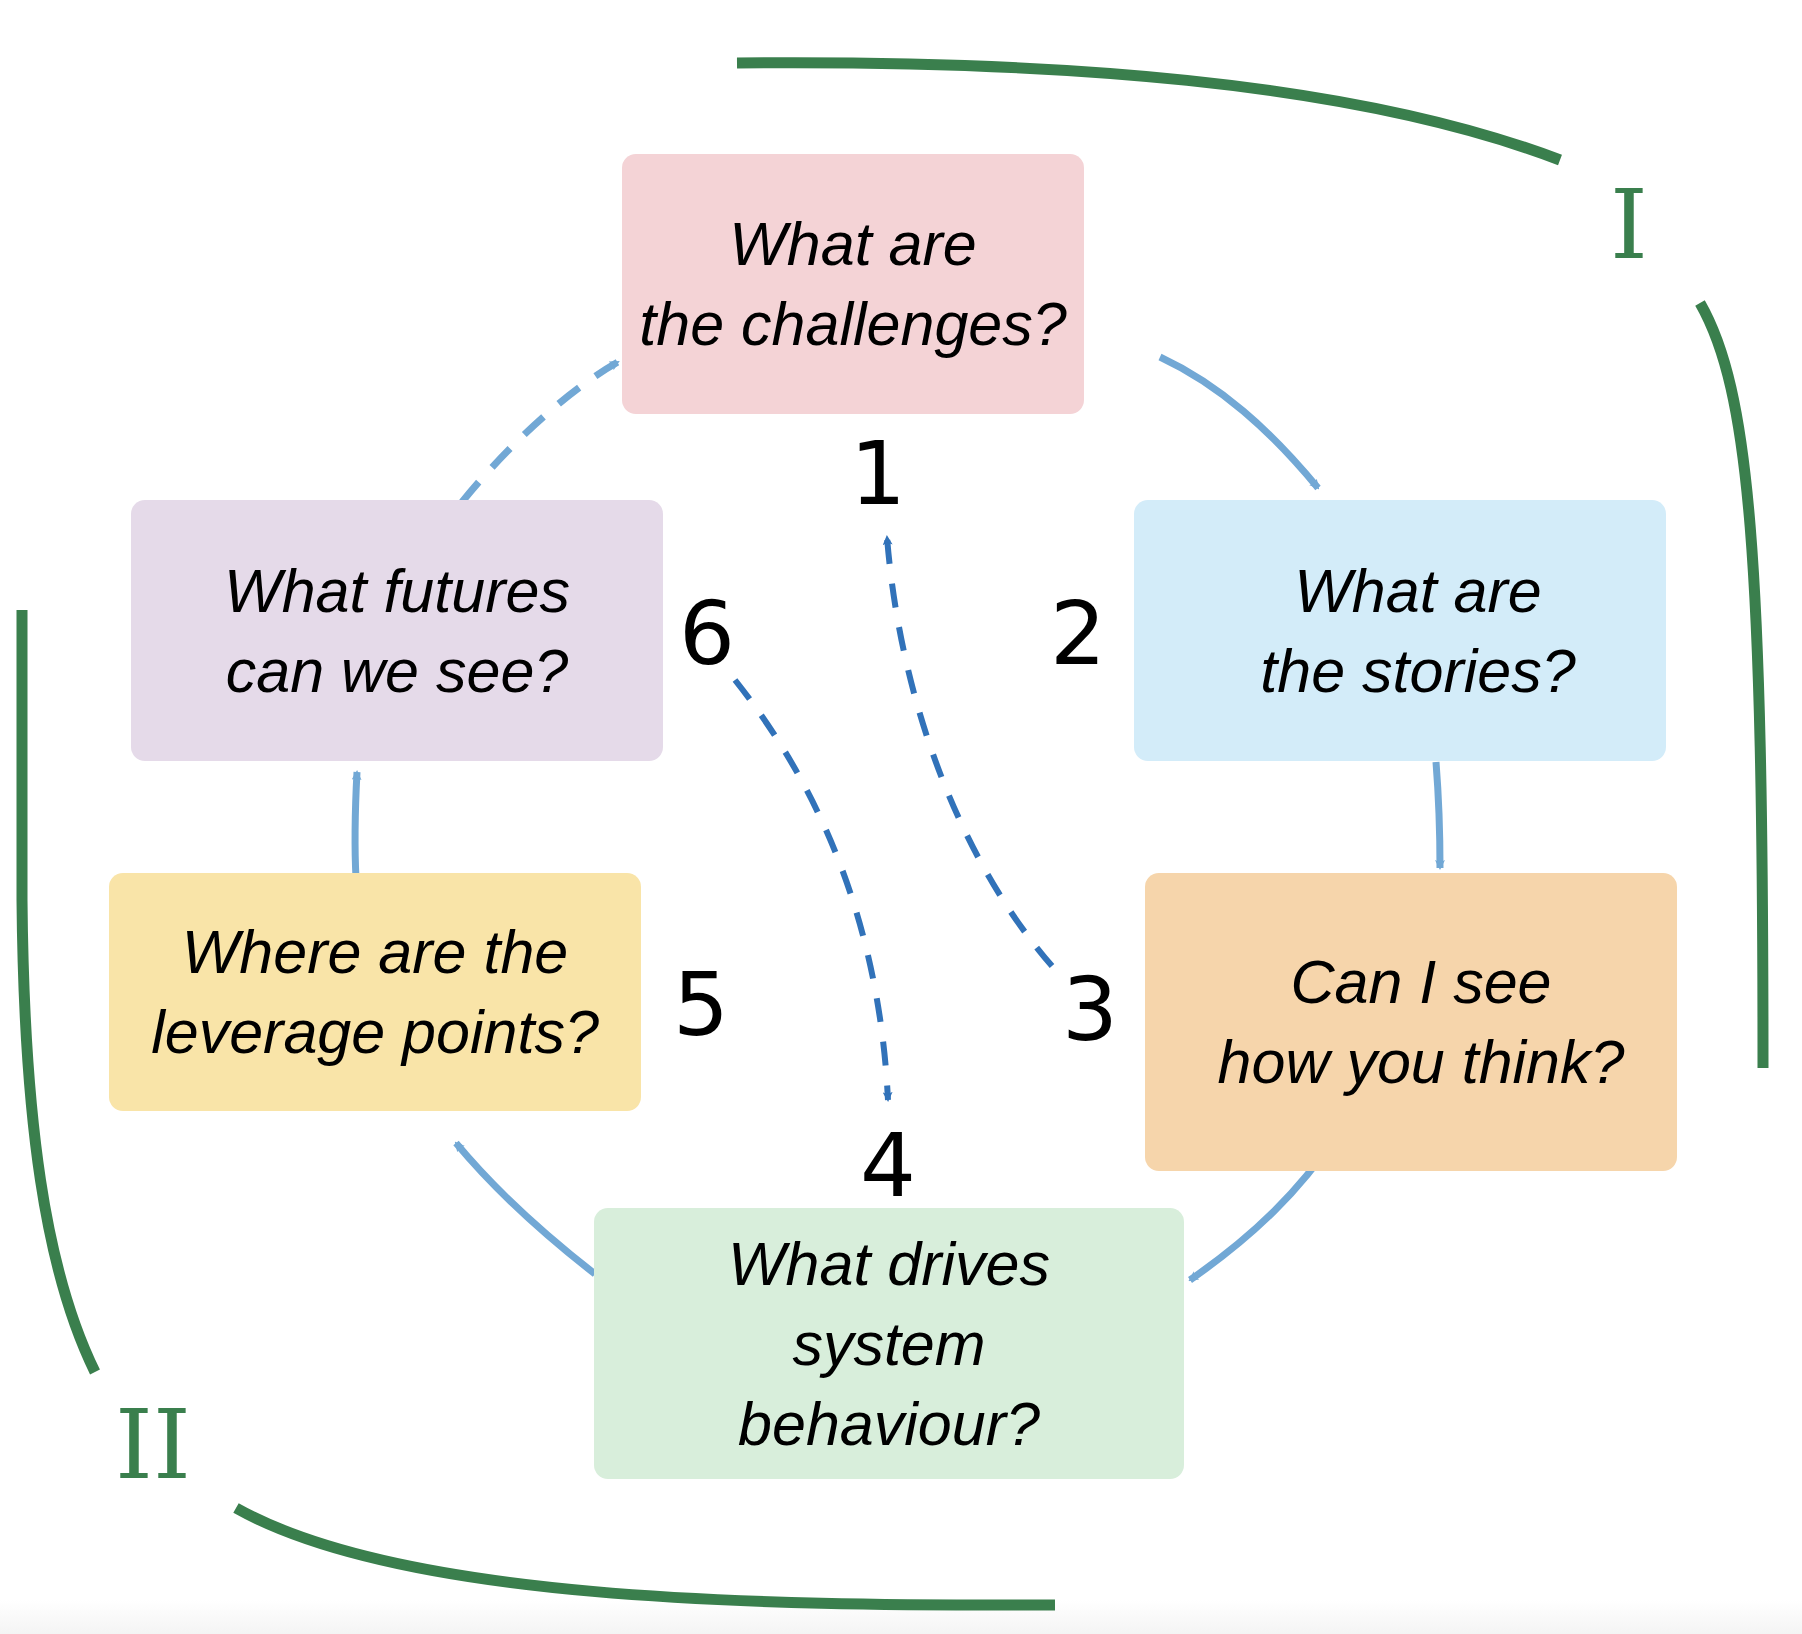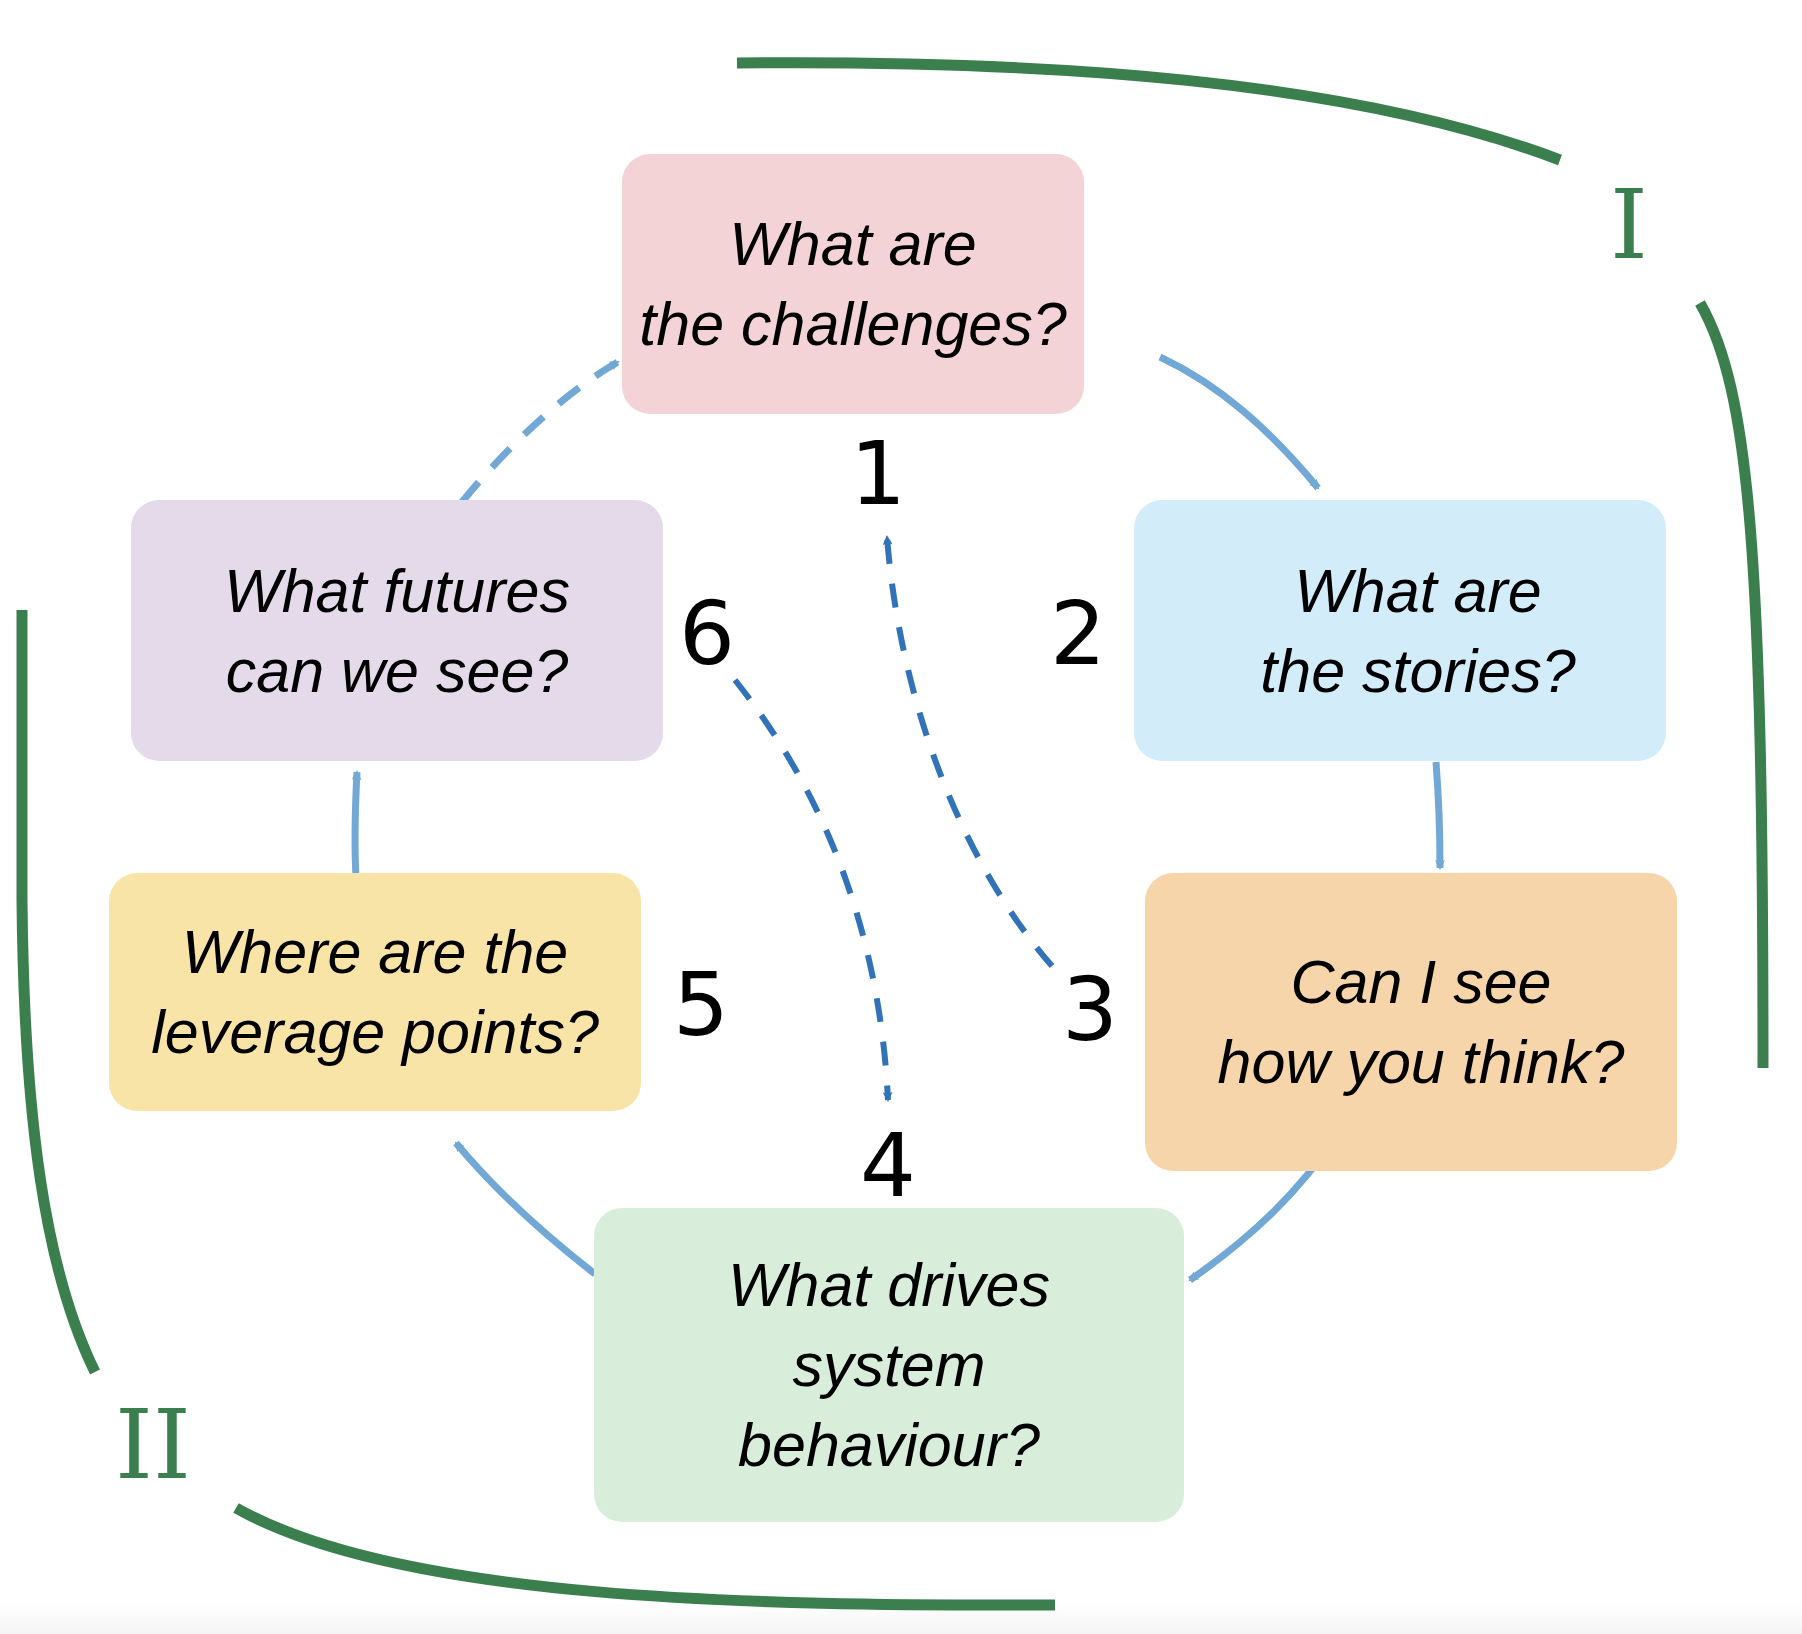--- a/index.html
+++ b/index.html
@@ -4,21 +4,21 @@
 <style>
   html, body { margin: 0; padding: 0; }
   body {
     width: 1802px; height: 1634px; position: relative; overflow: hidden;
     background: linear-gradient(to bottom, #ffffff 0px, #ffffff 1600px, #f4f4f4 1634px);
     font-family: "Liberation Sans", sans-serif;
   }
   svg.diagram { position: absolute; left: 0; top: 0; }
   .box {
     position: absolute; display: flex; align-items: center; justify-content: center;
-    text-align: center; border-radius: 28px; box-sizing: border-box;
+    text-align: center; border-radius: 14px; box-sizing: border-box;
   }
   .box-text {
     font-family: "Liberation Sans", sans-serif; font-style: italic;
     font-size: 61px; line-height: 80px; color: #000; white-space: pre-line;
   }
   .num {
     position: absolute; font-family: "DejaVu Sans", sans-serif; font-size: 88px;
     line-height: 1; color: #000; transform: translate(-50%, -50%);
   }
   .roman {
@@ -64,21 +64,21 @@
 the challenges?</span>
 </div>
 <div class="box" style="left: 1134px; top: 500px; width: 532px; height: 261px; padding-left: 36px; background: rgb(211, 236, 249);">
   <span class="box-text">What are
 the stories?</span>
 </div>
 <div class="box" style="left: 1145px; top: 873px; width: 532px; height: 298px; padding-left: 20px; background: rgb(246, 213, 171);">
   <span class="box-text">Can I see
 how you think?</span>
 </div>
-<div class="box" style="left: 594px; top: 1208px; width: 590px; height: 314px; background: rgb(216, 238, 219);">
+<div class="box" style="left: 594px; top: 1208px; width: 590px; height: 271px; background: rgb(216, 238, 219);">
   <span class="box-text">What drives
 system
 behaviour?</span>
 </div>
 <div class="box" style="left: 109px; top: 873px; width: 532px; height: 238px; background: rgb(249, 228, 168);">
   <span class="box-text">Where are the
 leverage points?</span>
 </div>
 <div class="box" style="left: 115px; top: 500px; width: 532px; height: 261px; background: rgb(229, 218, 233); margin-left: 16px;">
   <span class="box-text">What futures

